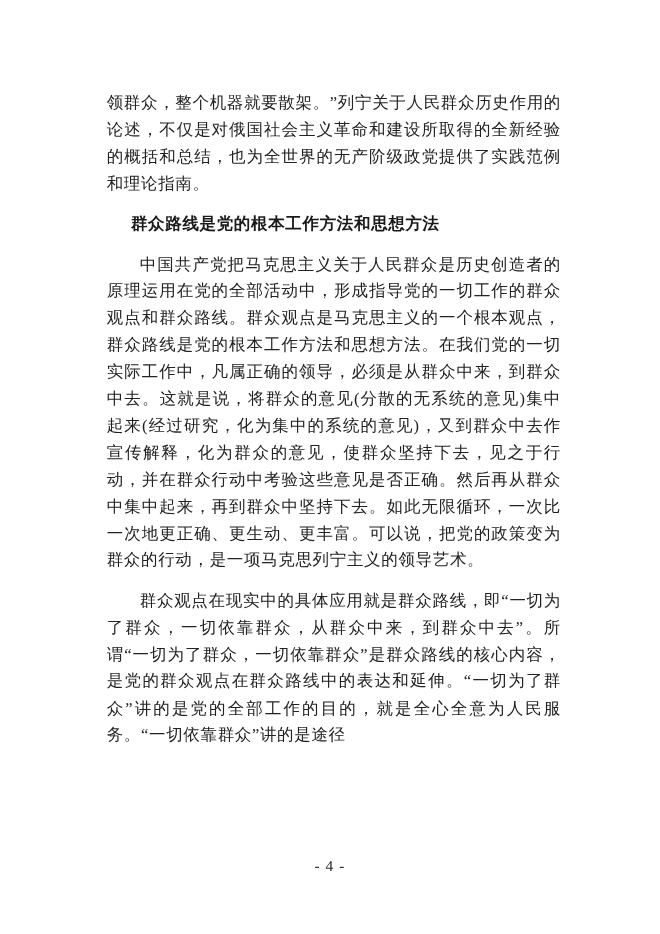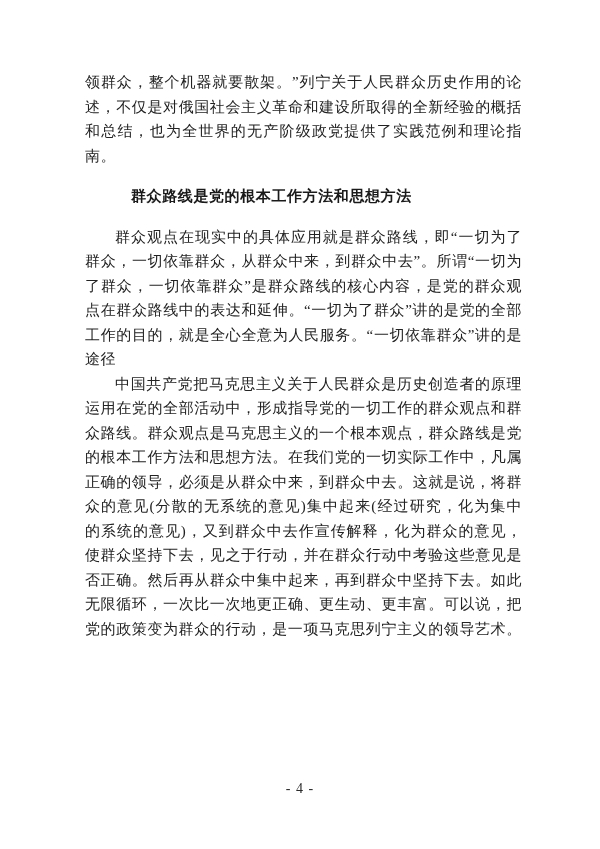--- a/index.html
+++ b/index.html
@@ -21,28 +21,28 @@
     left: 85px;
     top: 70px;
     width: 437px;
     font-size: 15px;
     line-height: 24.5px;
     letter-spacing: 0.6px;
     text-align: justify;
     text-justify: inter-character;
   }
   .para {
-    margin: 0;
+    margin: 12px;
     text-indent: 2em;
   }
   .para.no-indent {
     text-indent: 0;
   }
   .heading {
-    margin: 16px;
+    margin: 4px;
     font-size: 15px;
     line-height: 24.5px;
     font-weight: bold;
     text-indent: 2em;
     color: #1a1a1a;
   }
   .page-number {
     position: absolute;
     top: 781px;
     left: 0;
@@ -53,17 +53,17 @@
     color: #2a2a2a;
   }
 </style>
 </head>
 <body>
 
 <div class="page">
   <div class="content">
     <p class="para no-indent">领群众，整个机器就要散架。”列宁关于人民群众历史作用的论述，不仅是对俄国社会主义革命和建设所取得的全新经验的概括和总结，也为全世界的无产阶级政党提供了实践范例和理论指南。</p>
     <h3 class="heading">群众路线是党的根本工作方法和思想方法</h3>
+    <p class="para">中国共产党把马克思主义关于人民群众是历史创造者的原理运用在党的全部活动中，形成指导党的一切工作的群众观点和群众路线。群众观点是马克思主义的一个根本观点，群众路线是党的根本工作方法和思想方法。在我们党的一切实际工作中，凡属正确的领导，必须是从群众中来，到群众中去。这就是说，将群众的意见(分散的无系统的意见)集中起来(经过研究，化为集中的系统的意见)，又到群众中去作宣传解释，化为群众的意见，使群众坚持下去，见之于行动，并在群众行动中考验这些意见是否正确。然后再从群众中集中起来，再到群众中坚持下去。如此无限循环，一次比一次地更正确、更生动、更丰富。可以说，把党的政策变为群众的行动，是一项马克思列宁主义的领导艺术。</p>
     <p class="para">群众观点在现实中的具体应用就是群众路线，即“一切为了群众，一切依靠群众，从群众中来，到群众中去”。所谓“一切为了群众，一切依靠群众”是群众路线的核心内容，是党的群众观点在群众路线中的表达和延伸。“一切为了群众”讲的是党的全部工作的目的，就是全心全意为人民服务。“一切依靠群众”讲的是途径</p>
-    <p class="para">中国共产党把马克思主义关于人民群众是历史创造者的原理运用在党的全部活动中，形成指导党的一切工作的群众观点和群众路线。群众观点是马克思主义的一个根本观点，群众路线是党的根本工作方法和思想方法。在我们党的一切实际工作中，凡属正确的领导，必须是从群众中来，到群众中去。这就是说，将群众的意见(分散的无系统的意见)集中起来(经过研究，化为集中的系统的意见)，又到群众中去作宣传解释，化为群众的意见，使群众坚持下去，见之于行动，并在群众行动中考验这些意见是否正确。然后再从群众中集中起来，再到群众中坚持下去。如此无限循环，一次比一次地更正确、更生动、更丰富。可以说，把党的政策变为群众的行动，是一项马克思列宁主义的领导艺术。</p>
   </div>
   <div class="page-number">- 4 -</div>
 </div>
 
 </body></html>

